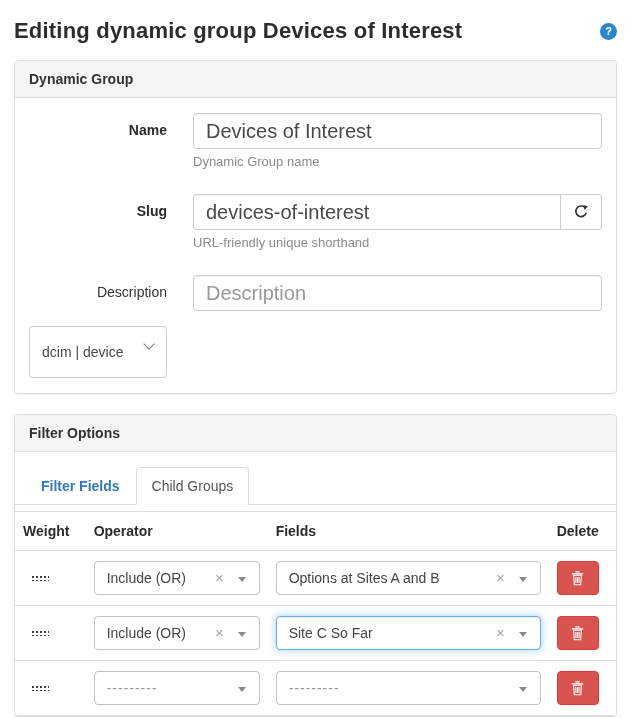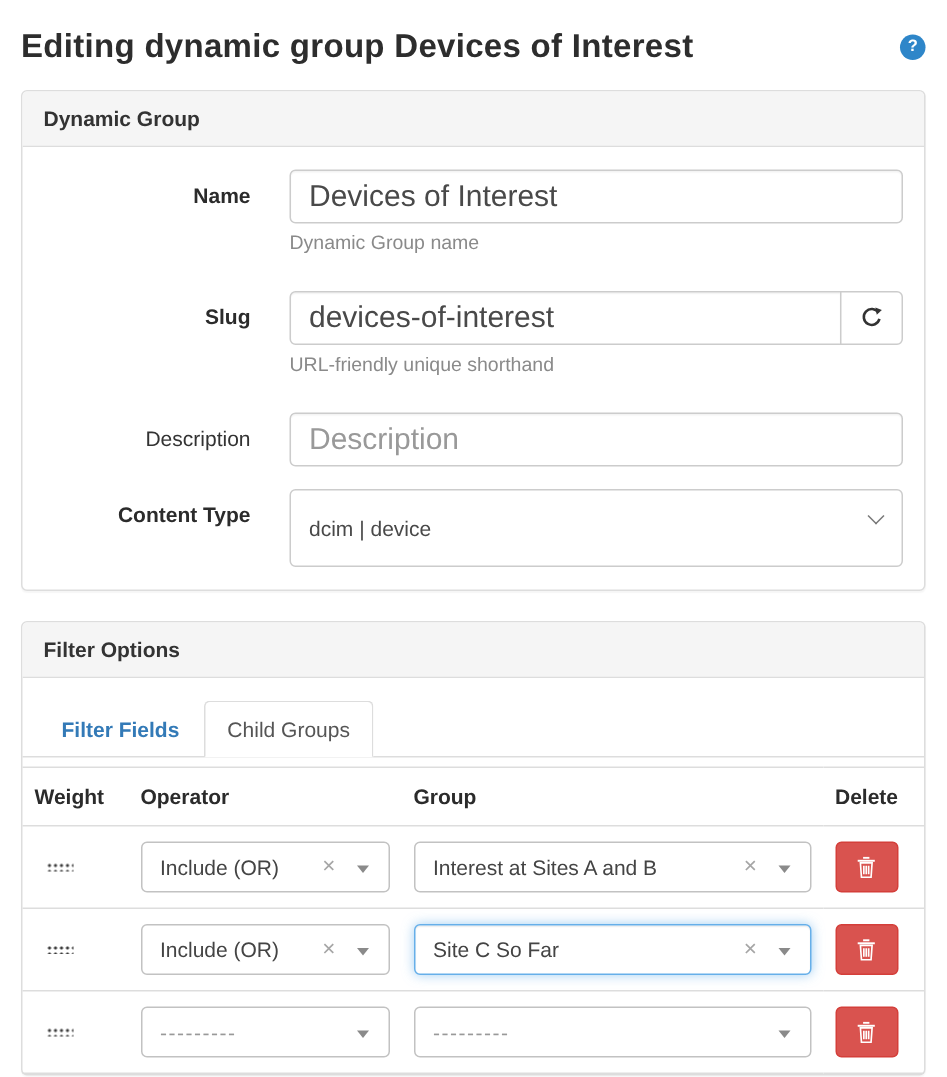--- a/index.html
+++ b/index.html
@@ -161,21 +161,20 @@
       </div>
 
       <div class="form-group">
         <label class="ctl-label normal">Description</label>
         <div>
           <input class="text-input" type="text" placeholder="Description" style="">
         </div>
       </div>
 
       <div class="form-group">
-        <label class="ctl-label">Content Type</label>
         <div>
           <div class="fake-select">
             <span>dcim | device</span>
             <span class="chevron"></span>
           </div>
         </div>
       </div>
 
     </div>
   </div>
@@ -187,39 +186,39 @@
       <div class="tabs">
         <div class="tab inactive">Filter Fields</div>
         <div class="tab active">Child Groups</div>
       </div>
 
       <table class="cg-table">
         <thead>
           <tr>
             <th class="col-weight">Weight</th>
             <th class="col-operator">Operator</th>
-            <th>Group</th>
+            <th>Fields</th>
             <th class="col-delete">Delete</th>
           </tr>
         </thead>
         <tbody>
   <tr>
     <td>
       <div class="drag-handle"></div>
     </td>
     <td>
       <div class="sel op-sel">
         <span class="sel-text">Include (OR)</span>
         <span class="sel-clear">×</span>
         <span class="sel-arrow"></span>
       </div>
     </td>
     <td>
       <div class="sel gr-sel">
-        <span class="sel-text">Interest at Sites A and B</span>
+        <span class="sel-text">Options at Sites A and B</span>
         <span class="sel-clear">×</span>
         <span class="sel-arrow"></span>
       </div>
     </td>
     <td>
       <button class="btn-delete">
         <span style="display:flex;">
           <svg width="13" height="15" viewBox="0 0 13 15">
             <g fill="none" stroke="#fff" stroke-width="1.1">
               <path d="M2.6 4.2 L3.3 13.8 L9.7 13.8 L10.4 4.2 Z"></path>

